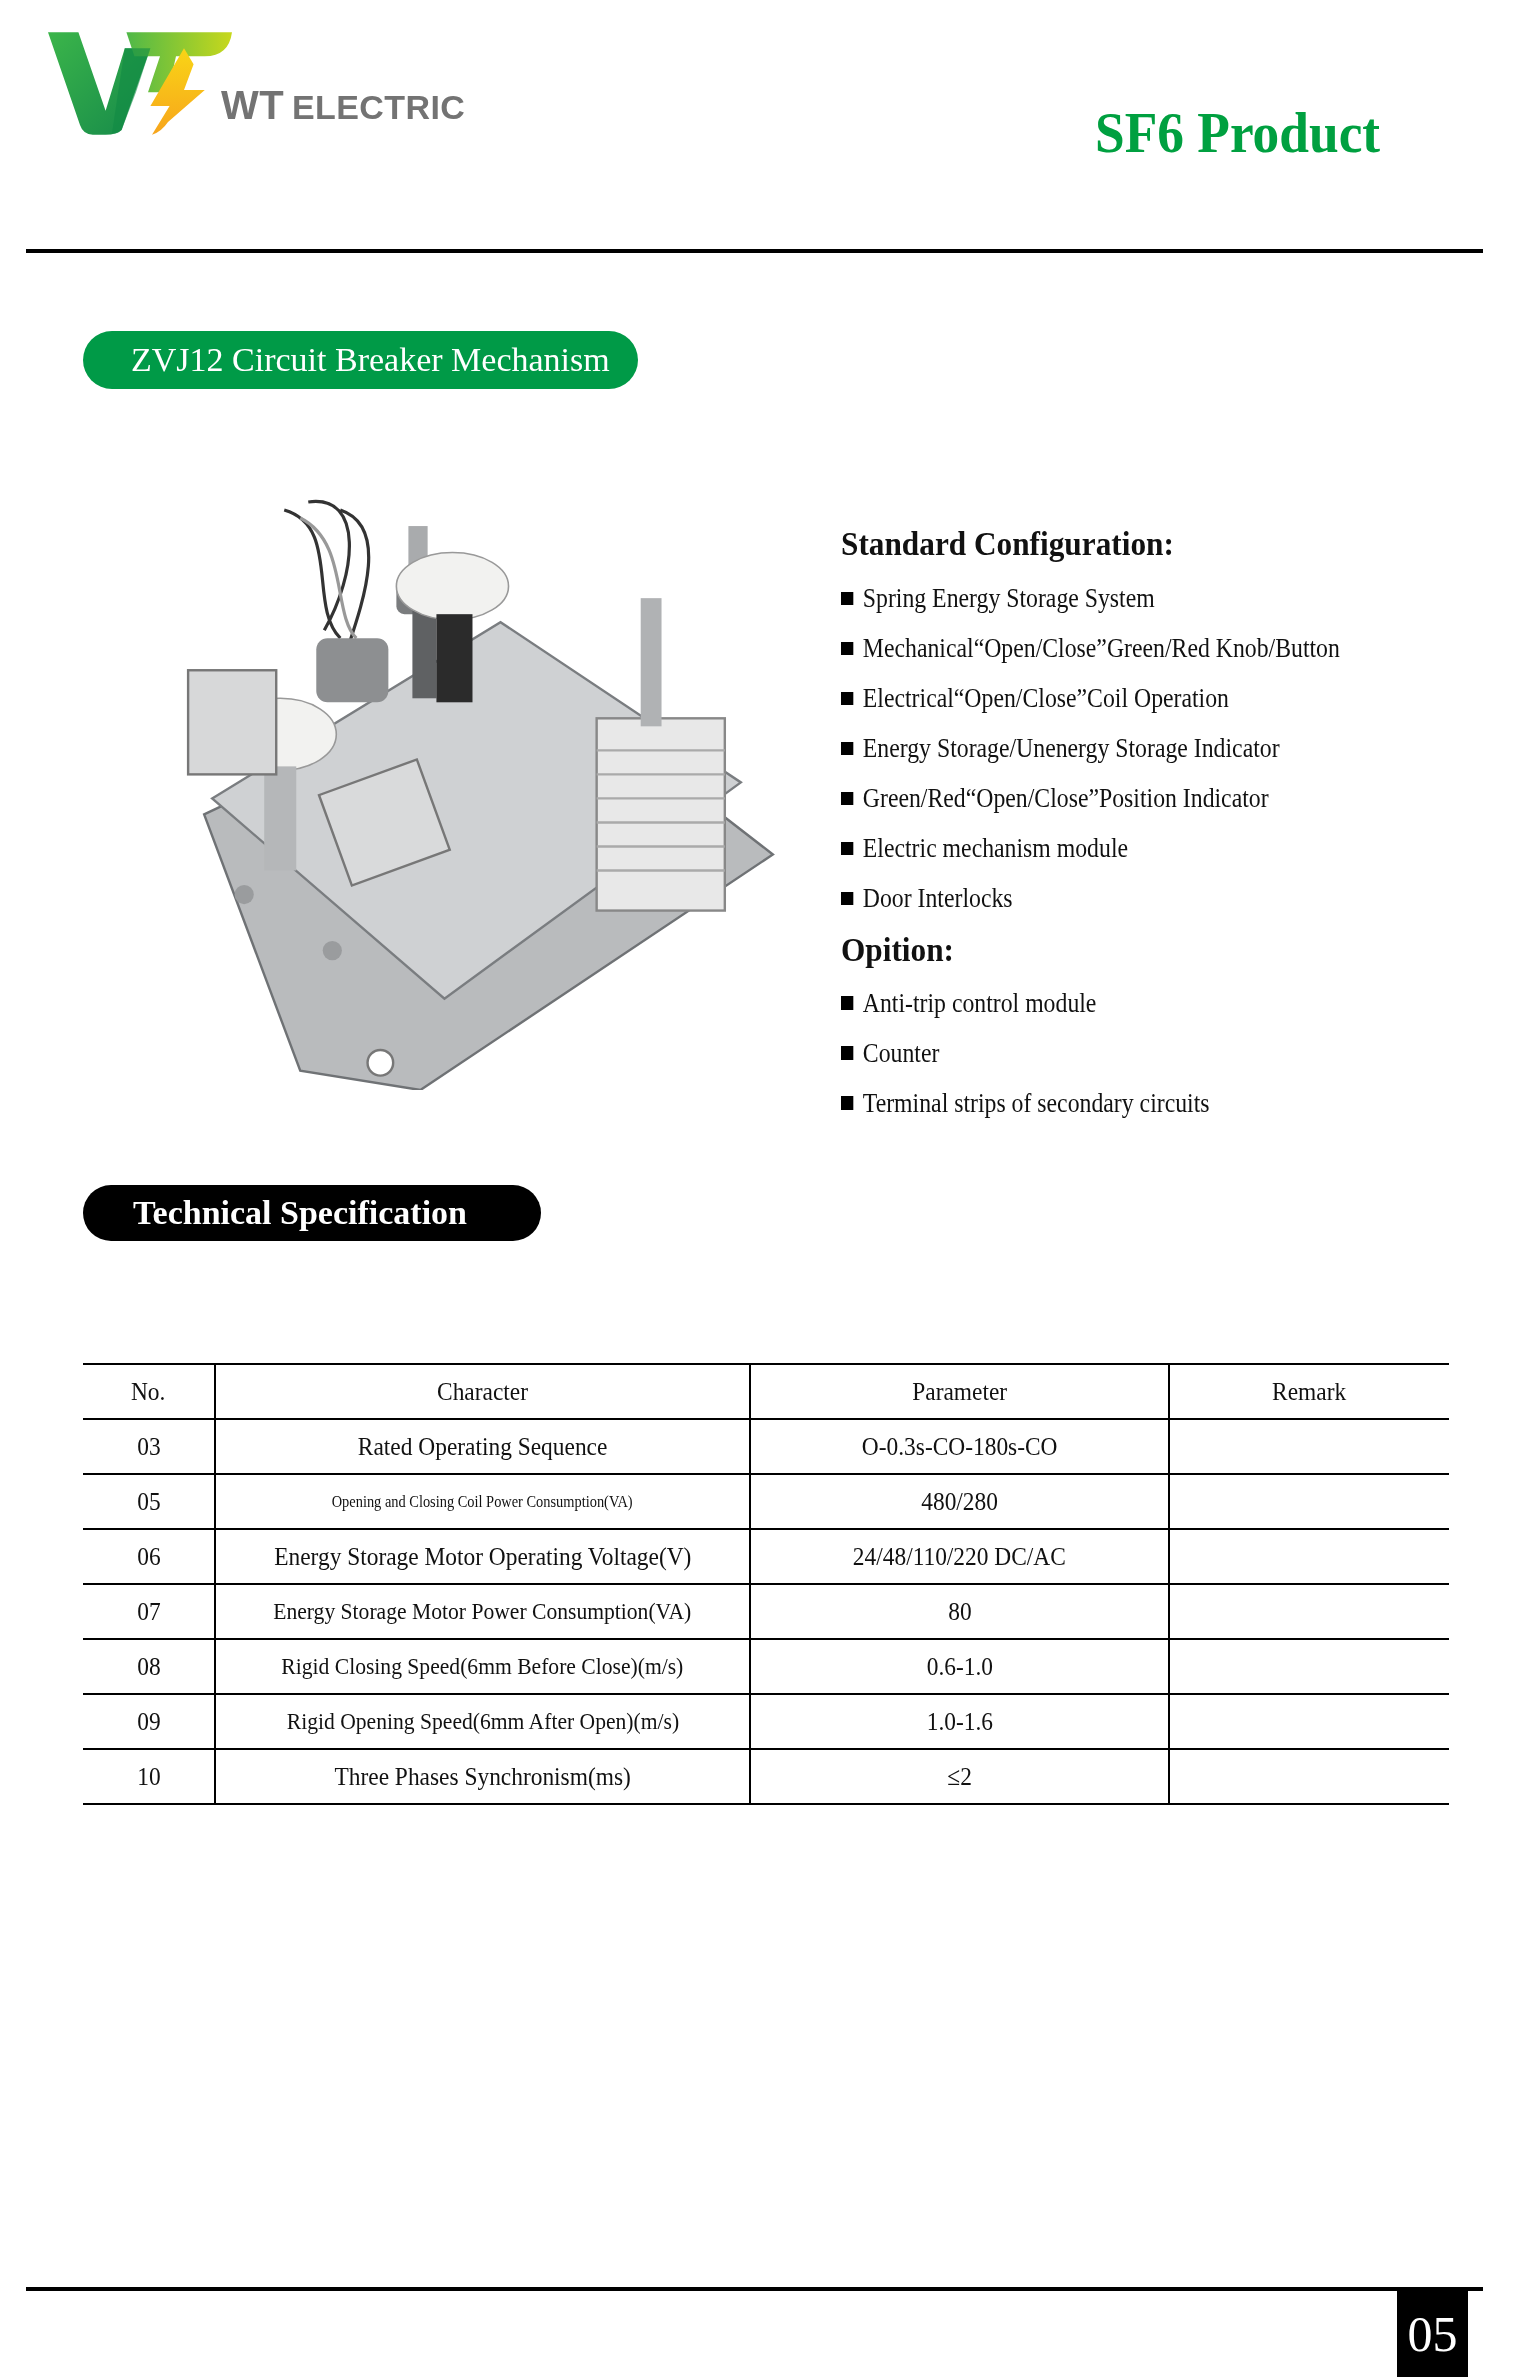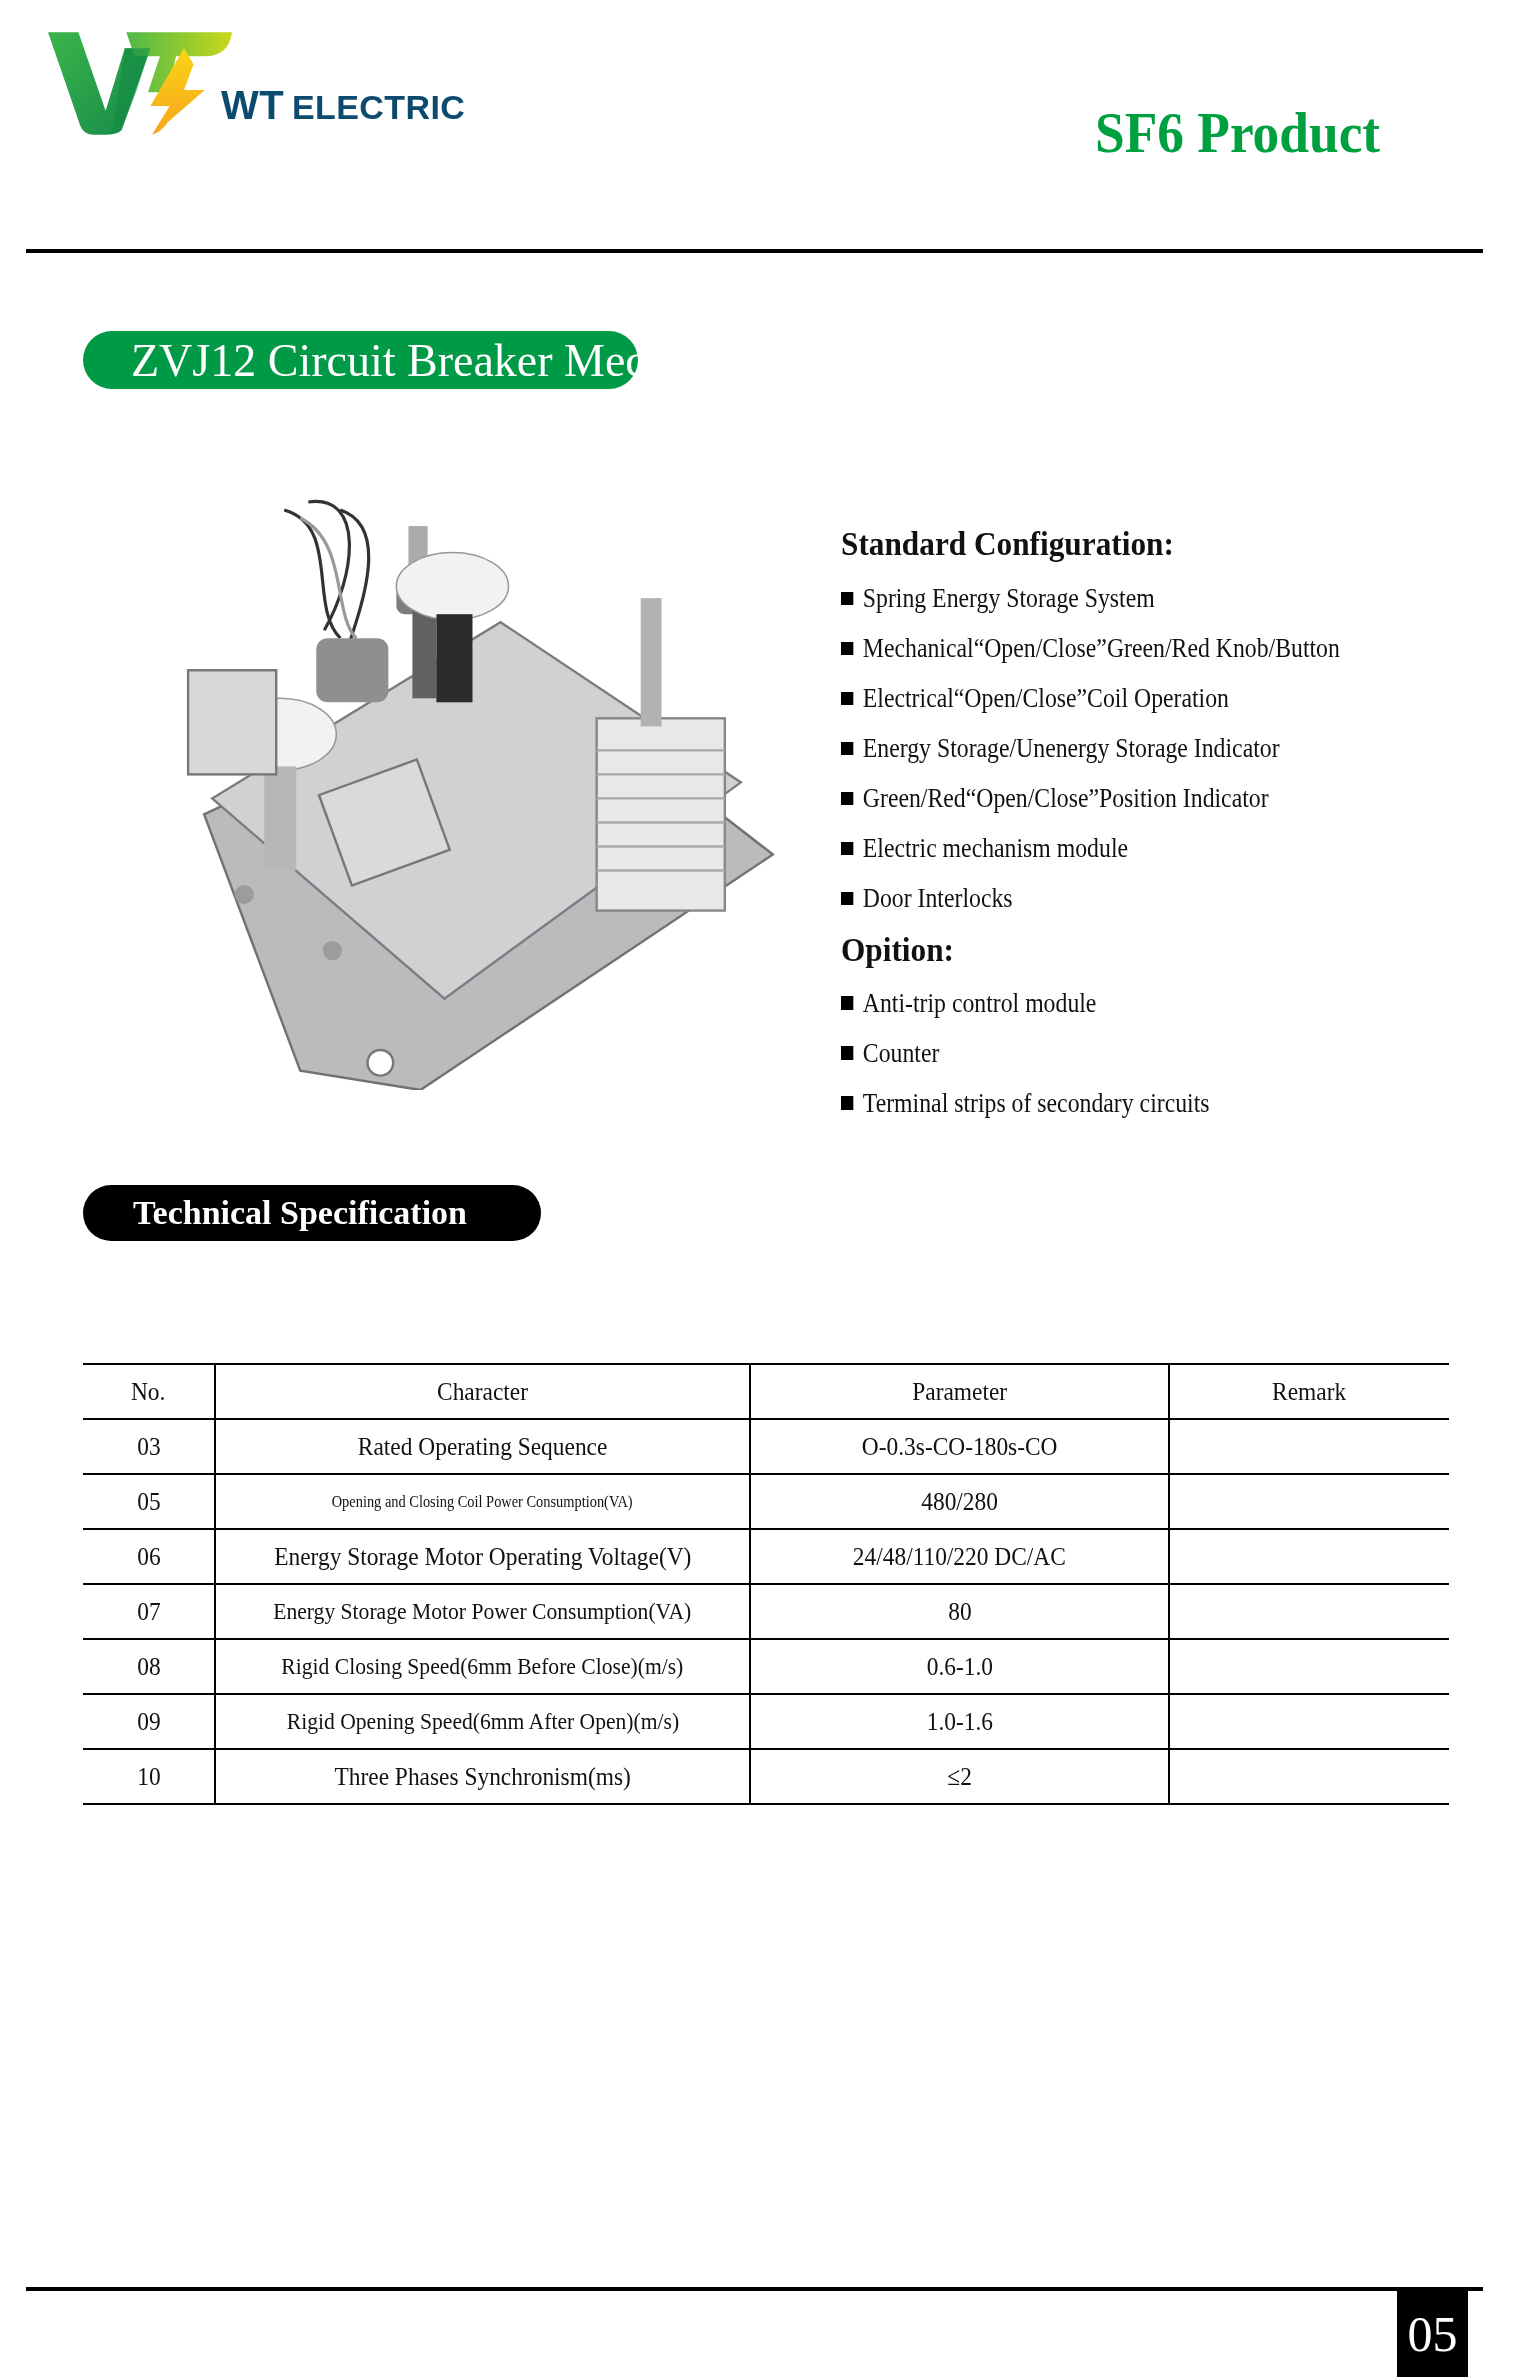--- a/index.html
+++ b/index.html
@@ -3,30 +3,30 @@
 <meta charset="utf-8">
 <style>
   html, body { margin: 0; padding: 0; background: #ffffff; }
   body { width: 1539px; height: 2377px; position: relative; overflow: hidden;
          font-family: "Liberation Serif", "DejaVu Serif", serif; color: #111; }
   .abs { position: absolute; }
 
   
   .logo-mark { left: 48px; top: 32px; width: 184px; height: 103px; }
   .logo-text { left: 221px; top: 83px; font-family: "Liberation Sans", "DejaVu Sans", sans-serif;
-               font-weight: bold; color: #0c4a6e; white-space: nowrap; letter-spacing: 0.4px; }
+               font-weight: bold; color: #737373; white-space: nowrap; letter-spacing: 0.4px; }
   .logo-text .wt { font-size: 40px; }
   .logo-text .el { font-size: 34px; margin-left: 8px; }
   .page-title { left: 1095px; top: 99px; font-size: 58px; font-weight: bold; color: #00a040;
                 font-family: "Liberation Serif", serif; white-space: nowrap; transform: scaleX(0.92); transform-origin: left top; }
   .rule { left: 26px; width: 1457px; height: 4px; background: #000; }
 
   
   .pill { border-radius: 32px; color: #fff; white-space: nowrap; display: flex; align-items: center; }
-  .pill-main { left: 83px; top: 331px; width: 555px; height: 58px; background: #009a47; font-size: 46px; padding-left: 48px; box-sizing: border-box; }
+  .pill-main { left: 83px; top: 331px; width: 555px; height: 58px; background: #009a47; font-size: 34px; padding-left: 48px; box-sizing: border-box; }
   .pill-spec { left: 83px; top: 1185px; width: 458px; height: 56px; background: #000000; font-size: 34px; font-weight: bold; padding-left: 50px; box-sizing: border-box; }
 
   
   .photo { left: 180px; top: 478px; width: 609px; height: 612px; }
 
   
   .config { left: 841px; top: 479px; width: 657px; margin-top: 44px; }
   .config h3 { margin: 0; font-size: 34px; font-weight: bold; line-height: 42px; height: 42px; transform: scaleX(0.92); transform-origin: left; white-space: nowrap; }
   .config ul { list-style: none; margin: 0; padding: 0; }
   .config li { font-size: 27px; line-height: 50px; height: 50px; white-space: nowrap; transform: scaleX(0.88); transform-origin: left; }

